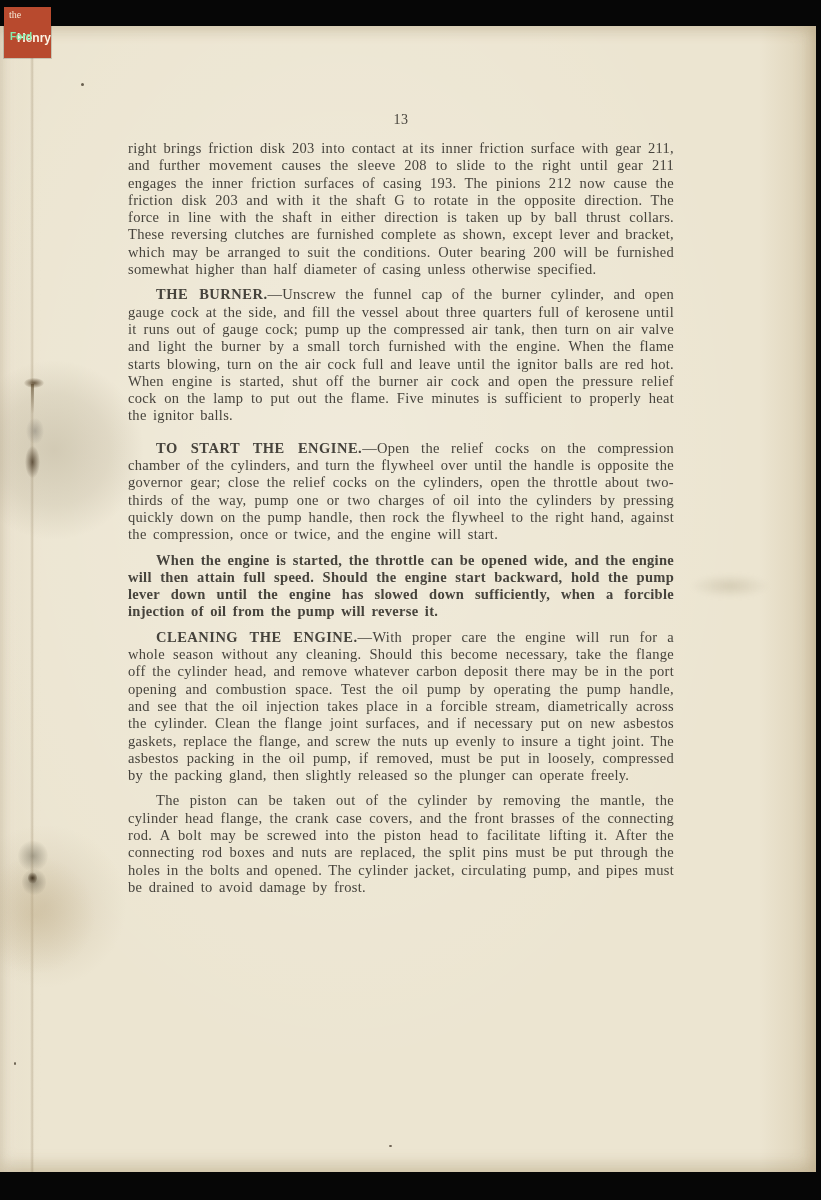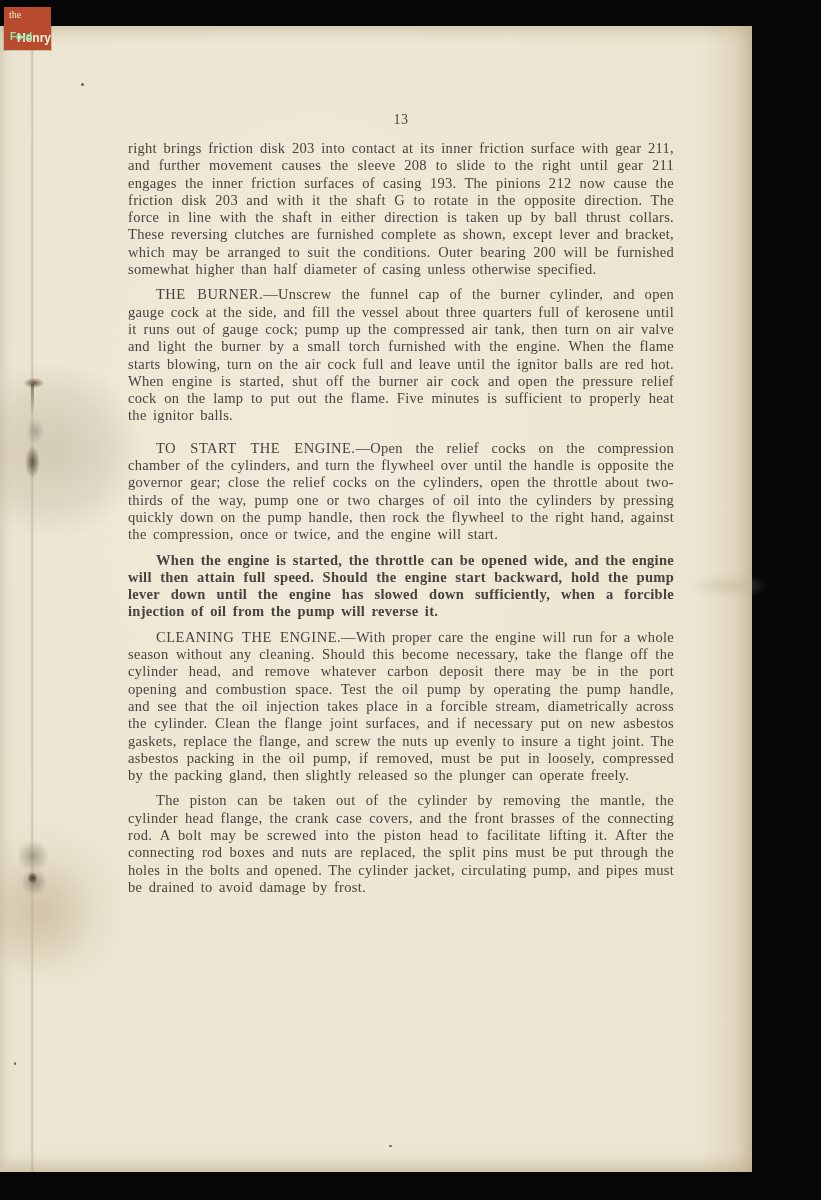--- a/index.html
+++ b/index.html
@@ -2,40 +2,40 @@
 <html><head>
 <meta charset="utf-8">
 <style>
   html,body { margin:0; padding:0; }
   body {
     width:821px; height:1200px; position:relative; overflow:hidden;
     background:#060606;
     font-family:"Liberation Serif","DejaVu Serif",serif;
   }
   .paper {
-    position:absolute; left:0; top:26px; width:752px; height:1146px;
+    position:absolute; left:0; top:26px; width:816px; height:1146px;
     background:
       radial-gradient(ellipse at 42% 38%, rgba(255,255,255,0.22), rgba(255,255,255,0) 62%),
       linear-gradient(90deg, #e8e0cb 0%, #ece5d1 5%, #ece5d1 93%, #ddd2b8 99.6%),
       #ebe4d0;
     box-shadow:
       inset 0 7px 12px rgba(160,140,100,0.20),
       inset 0 -9px 14px rgba(160,140,100,0.25),
       inset -8px 0 16px rgba(160,140,100,0.18);
   }
   .crease {
     position:absolute; left:30px; top:0; width:4px; height:100%;
     background:linear-gradient(90deg, rgba(128,106,72,0), rgba(128,106,72,0.26) 55%, rgba(128,106,72,0));
   }
   .gutter-strip {
     position:absolute; left:0; top:0; width:30px; height:100%;
     background:linear-gradient(90deg, rgba(255,255,255,0.10), rgba(255,255,255,0) 80%);
   }
   .logo {
-    position:absolute; left:4px; top:7px; width:47px; height:43px;
+    position:absolute; left:4px; top:7px; width:47px; height:51px;
     background:#b84a2e; z-index:9;
     box-shadow:0 0 0 1px rgba(0,0,0,0.15);
   }
   .logo .the   { position:absolute; left:5px;  top:2px;  font-size:10px; line-height:11px; color:#f6ead6; }
   .logo .henry { position:absolute; left:13px; top:11px; font-size:12px; line-height:13px; font-weight:bold; color:#fcf3e3; font-family:"Liberation Sans","DejaVu Sans",sans-serif;margin-top:14px; }
   .logo .ford  { position:absolute; left:6px;  top:23px; font-size:10px; line-height:14px; font-weight:bold; color:#86efac; font-family:Liberation Sans, sans-serif; }
 
   .text-block {
     position:absolute; left:120px; top:86px; width:562px;
     color:#46433c; font-size:14.5px; line-height:17.3px;
@@ -44,21 +44,21 @@
   .page-number { text-align:center; font-size:14px; line-height:16px; letter-spacing:0.5px; }
   .para { margin:8px; text-indent:28px; }
   .para.first { text-indent:0; margin-top:12px; }
   .title {
     margin:29px 0 11px 0; text-align:center; text-indent:0;
     font-size:21px; line-height:26px; font-weight:bold;
     letter-spacing:1.5px; word-spacing:12px; color:#3e3b34;
   }
   .mt15 { margin-top:15px; } .mt0 { margin-top:0;font-weight:bold; }
   .mt10 { margin-top:10px; } .mt6 { margin-top:6px; } .mt7 { margin-top:7px; }
-  .lead { font-weight:normal; letter-spacing:0.5px; word-spacing:4px; }
+  .lead { font-weight:bold; letter-spacing:0.5px; word-spacing:4px; }
 
   
   .blot { position:absolute; pointer-events:none; }
   .halo-upper { left:-38px; top:329px; width:184px; height:190px;
     background:radial-gradient(circle, rgba(148,136,108,0.30) 0%, rgba(148,136,108,0.16) 42%, rgba(148,136,108,0) 68%); }
   .mark-upper-a { left:24px; top:352px; width:20px; height:10px; border-radius:50%;
     background:radial-gradient(ellipse, rgba(68,48,22,0.75), rgba(68,48,22,0) 75%); }
   .mark-upper-tail { left:31px; top:358px; width:3px; height:30px;
     background:linear-gradient(rgba(80,60,30,0.55), rgba(80,60,30,0)); }
   .mark-upper-mid { left:26px; top:392px; width:18px; height:26px; border-radius:50%;

